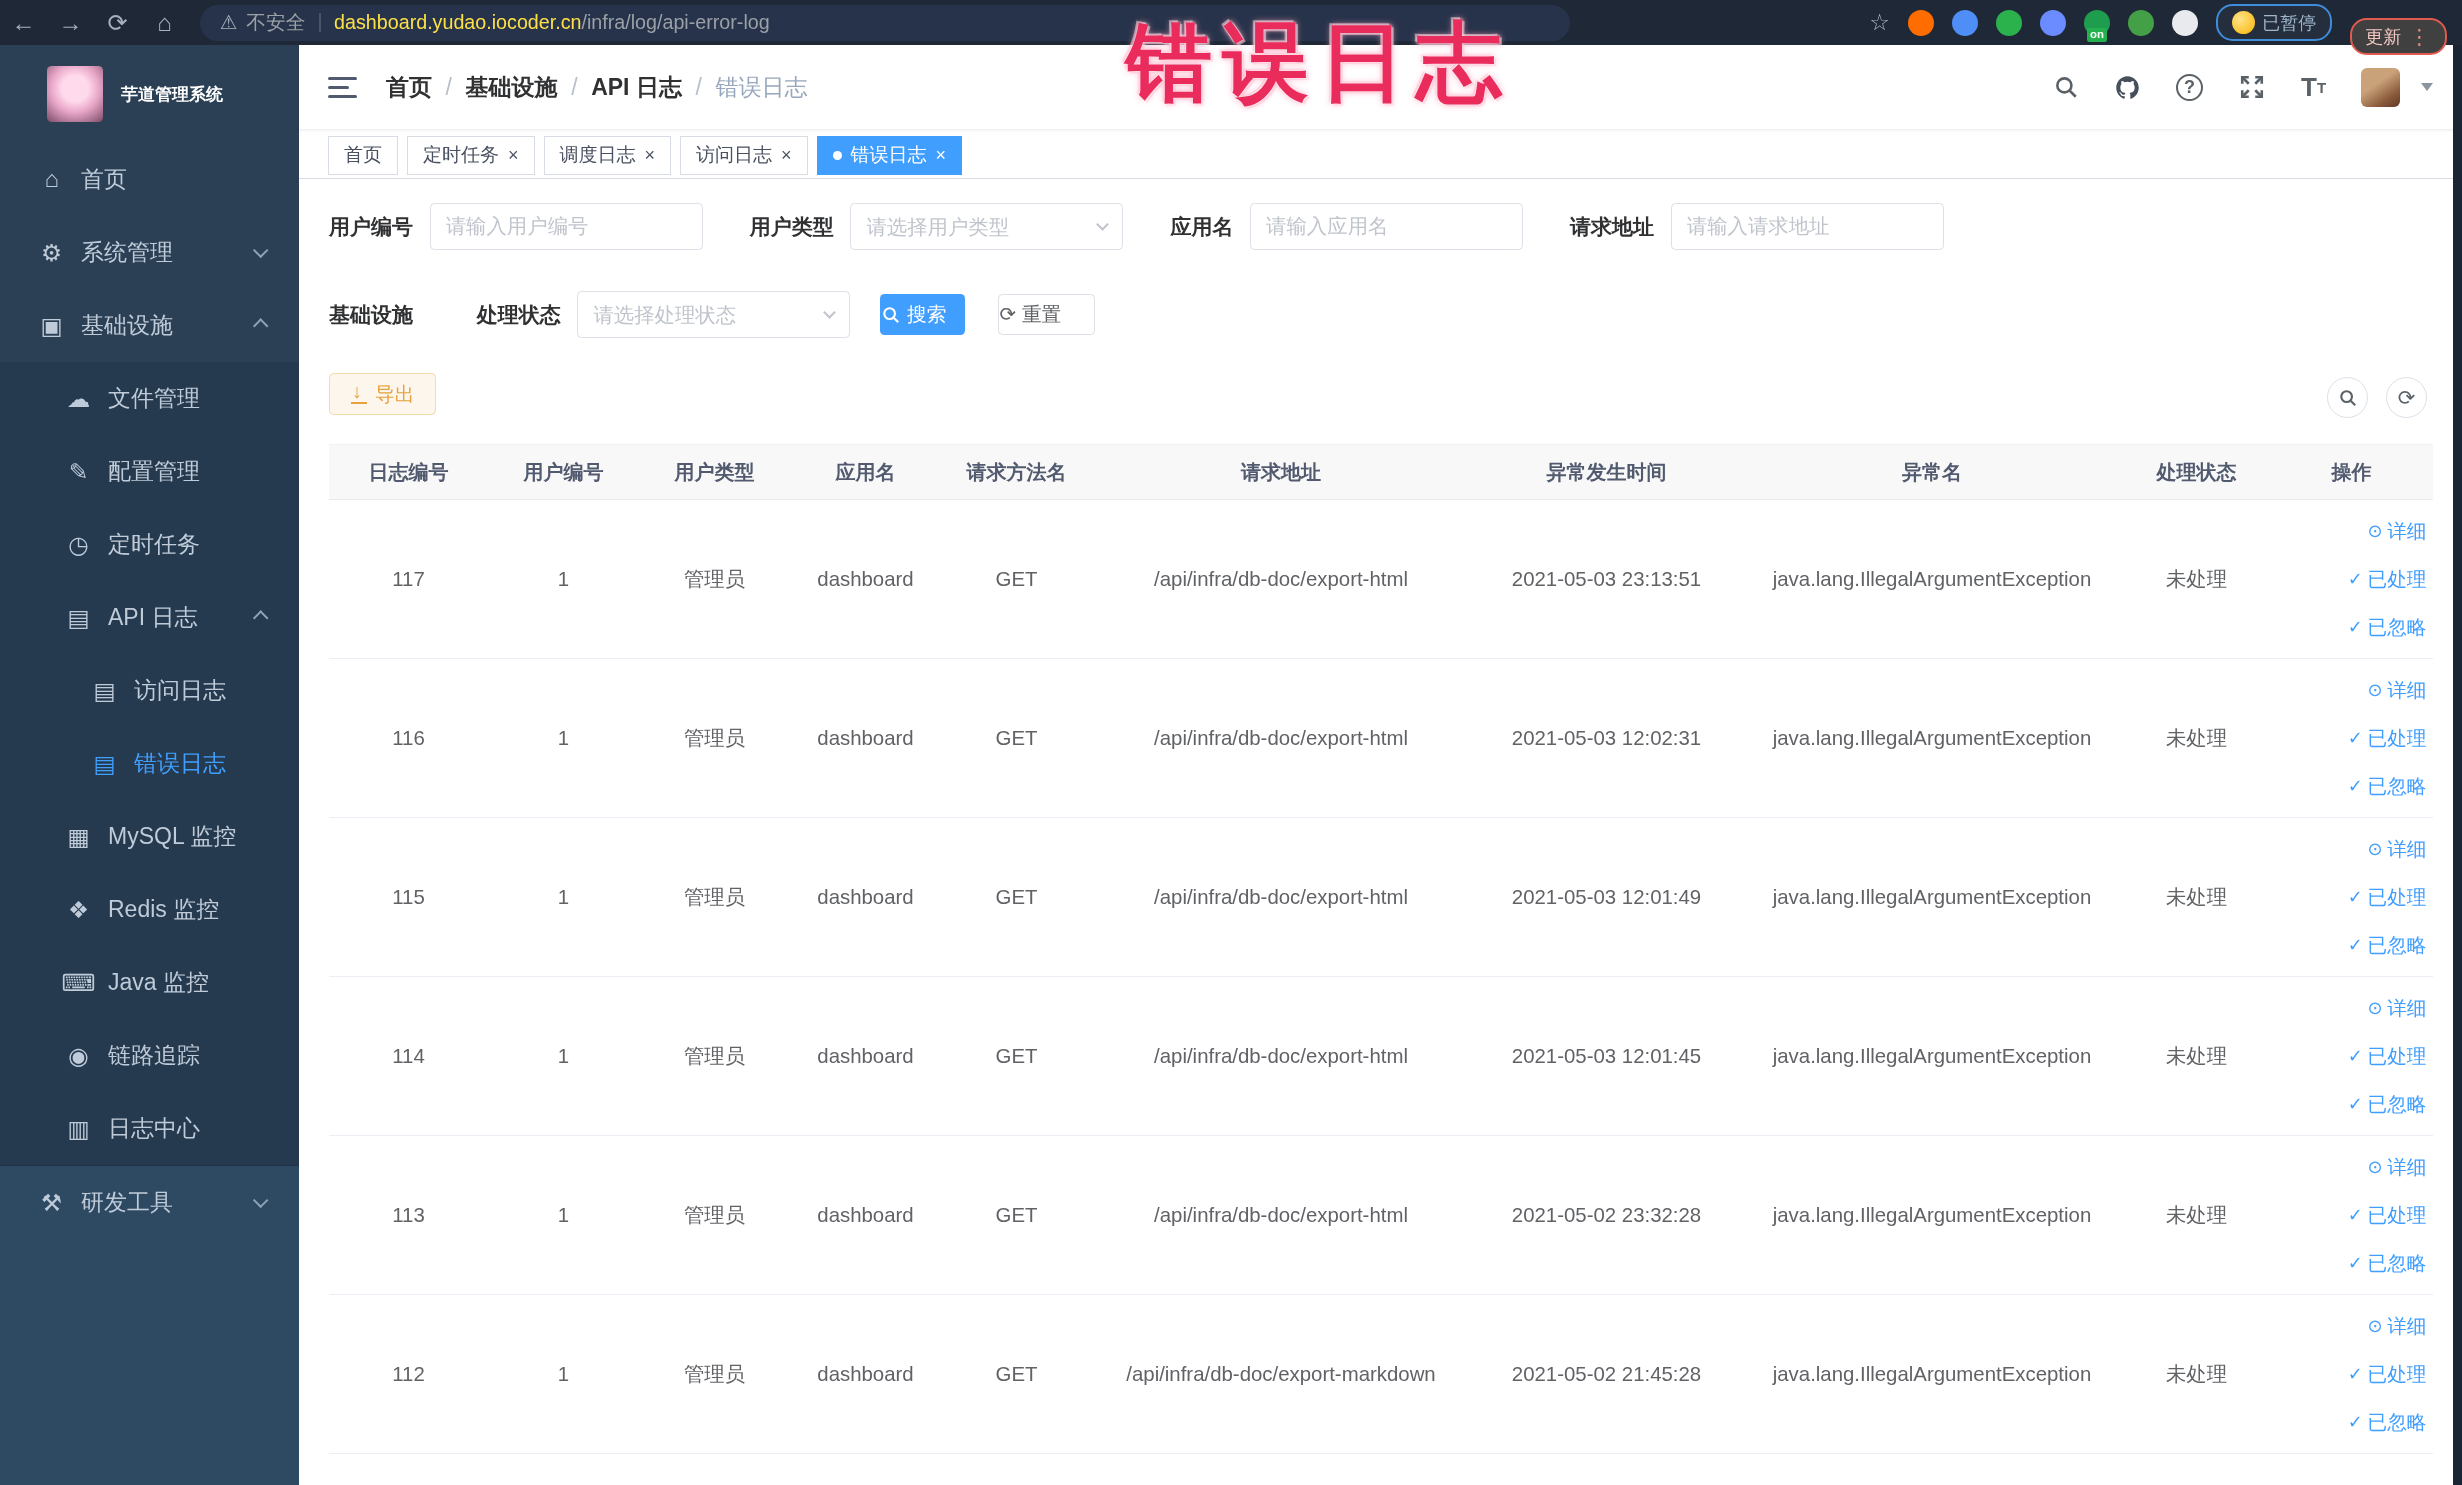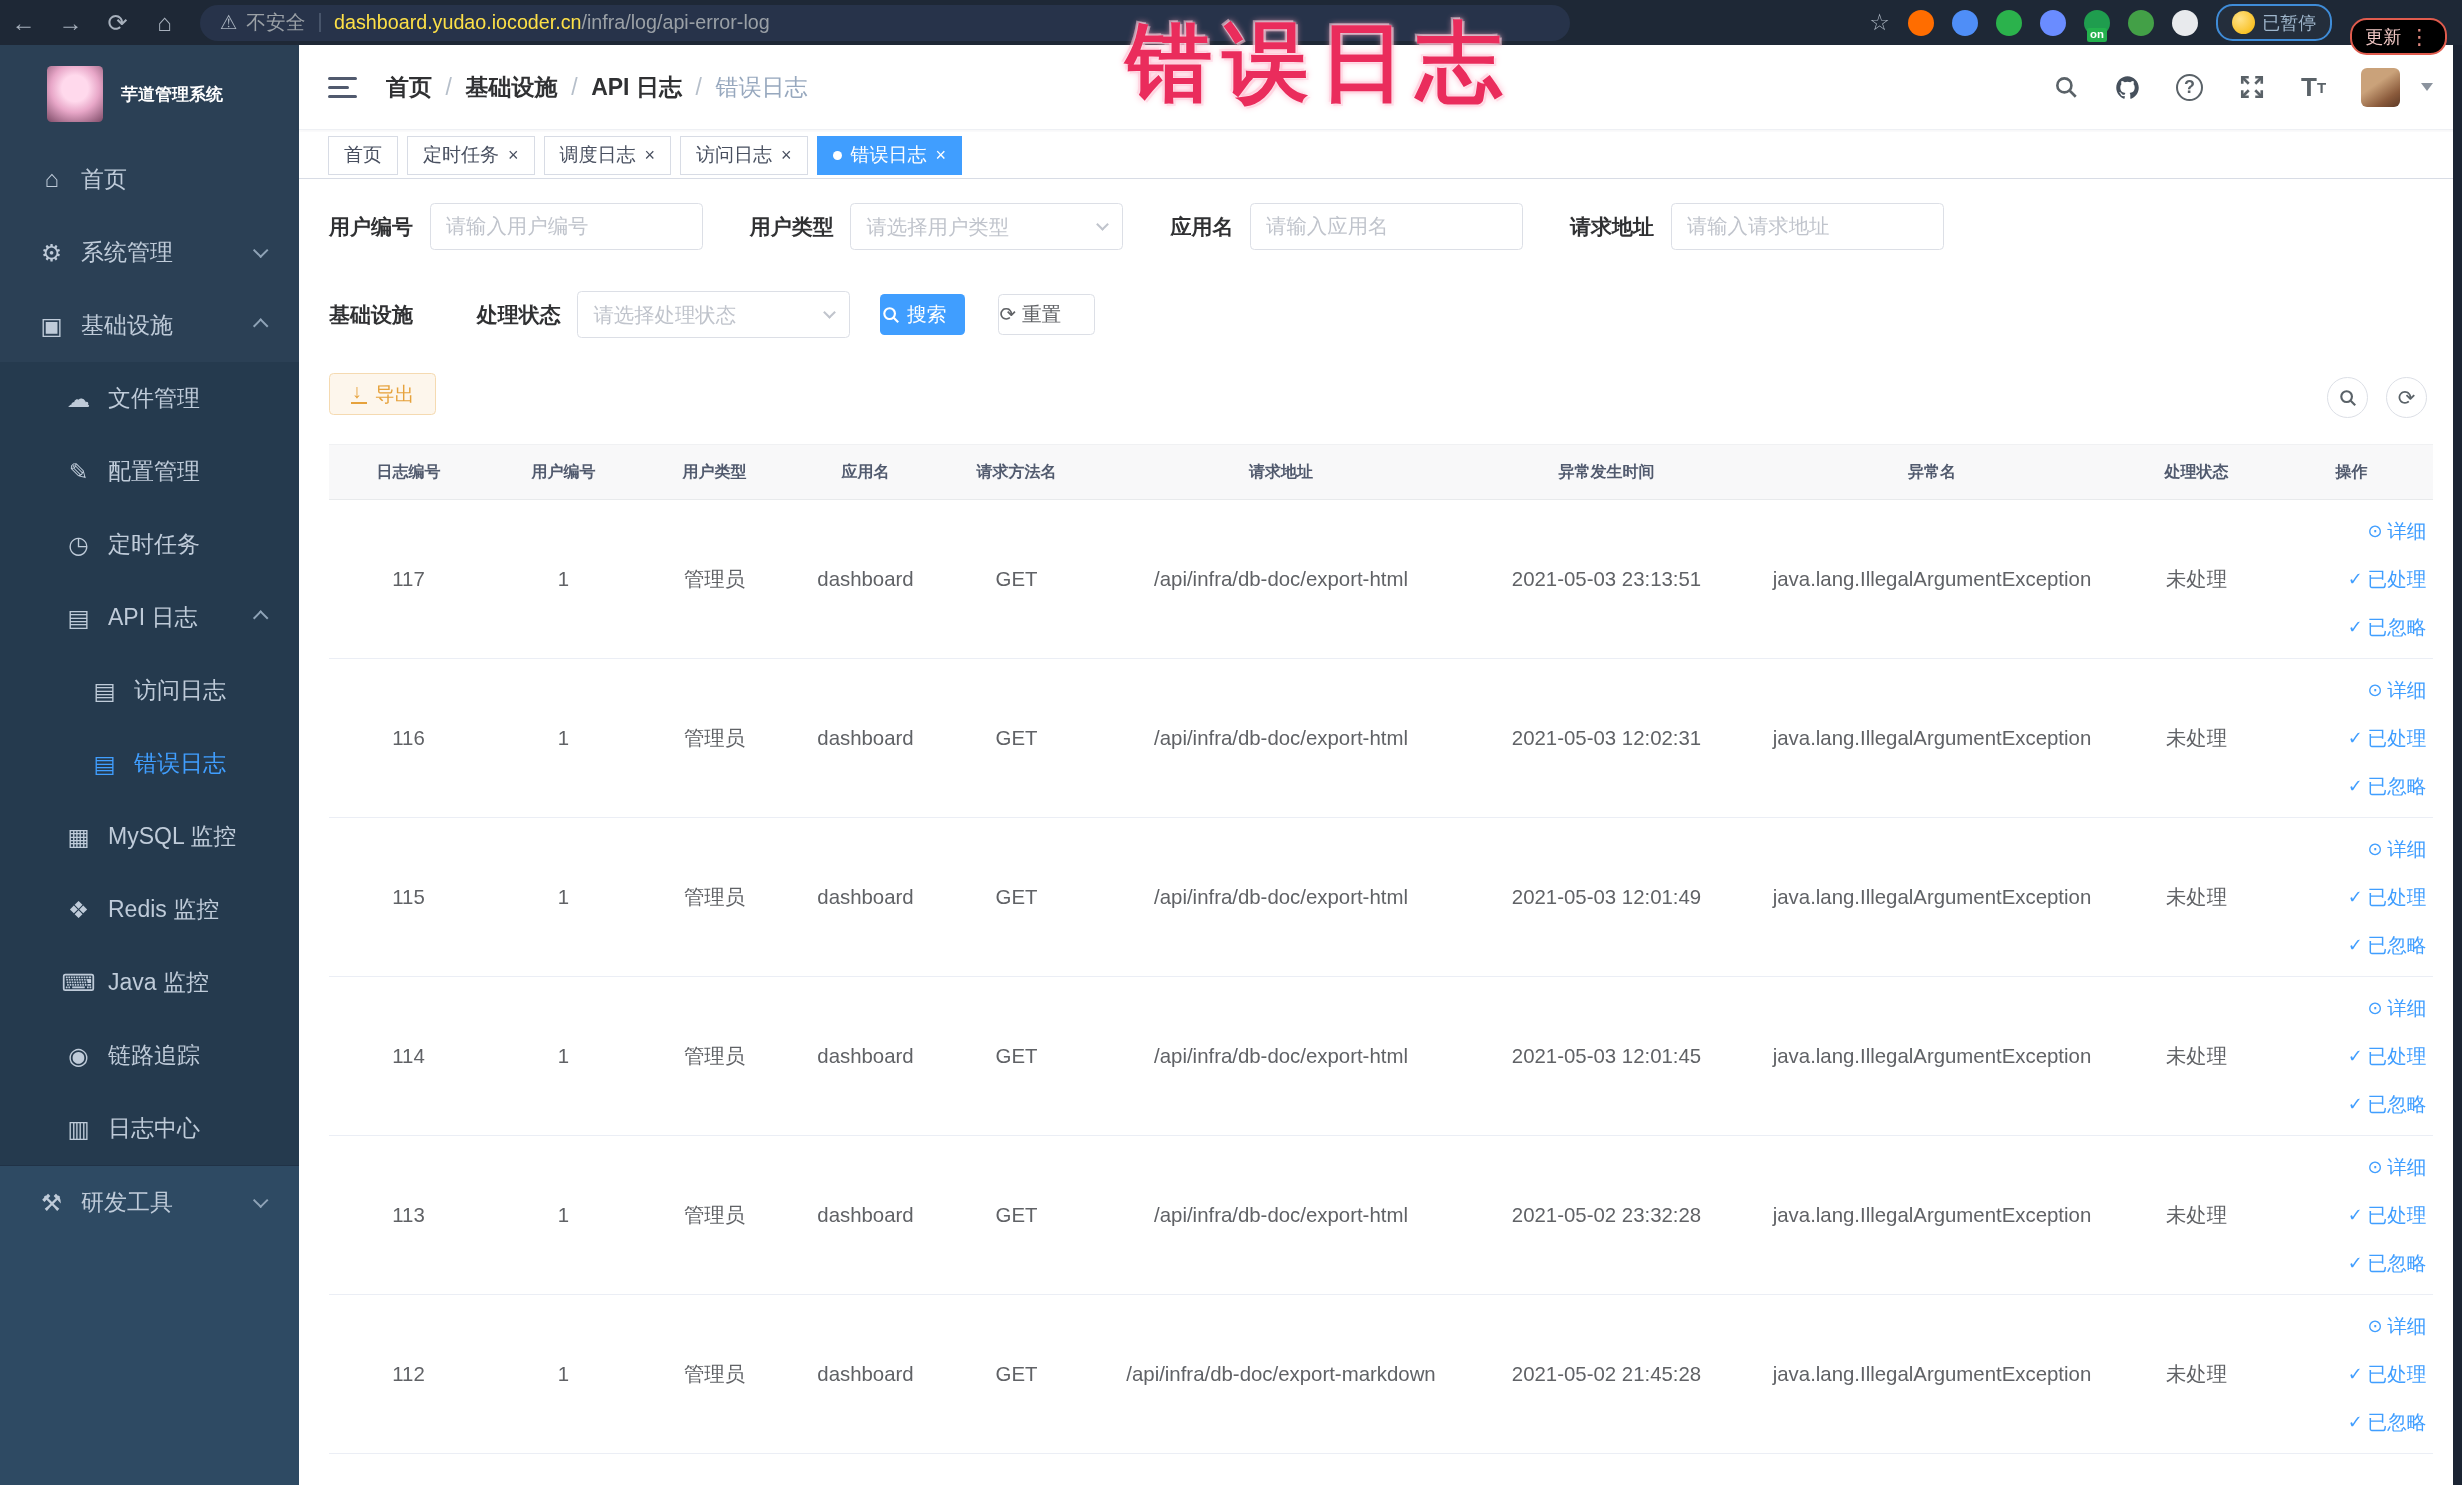--- a/index.html
+++ b/index.html
@@ -13,21 +13,21 @@
   .url-pill .warn{font-size:19.7px;margin-right:9px;color:#aab4c0;}
   .url-pill .sep-v{width:1.5px;height:19.7px;background:#47546a;margin:0 13.6px;}
   .url-domain{color:#fde047;font-weight:400;}
   .url-path{color:#9aa0a6;}
   .chrome-right{display:flex;align-items:center;margin-left:auto;gap:18px;padding-right:15px;}
   .star{color:#aab4c0;font-size:23px;}
   .ext-dot{width:26px;height:26px;border-radius:50%;position:relative;flex:0 0 auto;}
   .ext-badge{position:absolute;bottom:-6px;left:3px;background:#23b14d;color:#fff;font-size:11.4px;line-height:13.6px;padding:0 3px;border-radius:2.3px;font-weight:700;}
   .pill{height:37px;border-radius:16.7px;display:flex;align-items:center;gap:7.6px;padding:0 13.6px;font-size:18px;flex:0 0 auto;}
   .pill-paused{border:2.3px solid #3f8cd8;background:#242e3c;color:#9fb6cc;}
-  .pill-update{border:2.3px solid #e05b4d;background:#000000;color:#f1c7c4;margin-top:28px;}
+  .pill-update{border:2.3px solid #e05b4d;background:#404040;color:#f1c7c4;margin-top:28px;}
   .emoji-face{width:23px;height:23px;border-radius:50%;background:radial-gradient(circle at 35% 35%,#ffe38a,#f7b500);}
   .kebab{color:#e0897f;font-size:21px;letter-spacing:1.5px;}
 
   
   .sidebar{position:absolute;left:0;top:45px;width:299px;bottom:0;background:#2b4055;display:flex;flex-direction:column;z-index:2;}
   .logo-row{height:98px;display:flex;align-items:center;padding-left:47px;flex:0 0 auto;}
   .logo-img{width:56px;height:56px;border-radius:4.5px;background:radial-gradient(circle at 50% 40%,#ffd9ec 0 30%,#e8a7c8 55%,#7c4a66 100%);flex:0 0 auto;}
   .logo-title{color:#fff;font-size:17px;font-weight:700;margin-left:18px;white-space:nowrap;}
   .menu-sec{flex:0 0 auto;}
   .menu-sub{background:#253a4e;}
@@ -93,21 +93,21 @@
   .btn-export{position:absolute;top:194px;left:30px;width:107px;height:42px;background:#fdf6ec;border:1.5px solid #f5dab1;color:#e6a23c;border-radius:4.5px;display:flex;align-items:center;justify-content:center;gap:7.6px;font-size:19.7px;cursor:pointer;}
   .dl-ic{position:relative;width:16.7px;height:19.7px;}
   .dl-ic:before{content:"↓";position:absolute;top:-4.5px;left:1.5px;font-size:19.7px;}
   .dl-ic:after{content:"";position:absolute;bottom:0;left:0;width:16.7px;height:2.3px;background:#e6a23c;}
   .mini-circles{position:absolute;top:198px;right:35px;display:flex;gap:18px;}
   .circle-btn{width:41px;height:41px;border-radius:50%;border:1.5px solid #dcdfe6;background:#fff;display:flex;align-items:center;justify-content:center;color:#5a6268;cursor:pointer;font-size:21px;}
 
   
   .tbl{position:absolute;top:265px;left:30px;width:2104px;}
   .thead{display:flex;height:56px;align-items:center;background:#f8f8f9;border-bottom:1.5px solid #e8eaec;border-top:1.5px solid #f0f1f3;}
-  .th{font-size:16px;font-weight:700;color:#515a6e;text-align:center;white-space:nowrap;overflow:hidden;}
+  .th{font-size:20px;font-weight:700;color:#515a6e;text-align:center;white-space:nowrap;overflow:hidden;}
   .trow{display:flex;min-height:159px;align-items:center;border-bottom:1.5px solid #ebeef5;}
   .td{font-size:20.4px;color:#606266;text-align:center;white-space:nowrap;overflow:hidden;}
   .c1{width:159px;}.c2{width:151px;}.c3{width:151px;}.c4{width:151px;}.c5{width:151px;}
   .c6{width:378px;}.c7{width:273px;}.c8{width:378px;}.c9{width:151px;}.c10{width:159px;}
   .actions{display:flex;flex-direction:column;align-items:flex-end;justify-content:center;gap:21px;padding-right:4.5px;}
   .alink{color:#409eff;font-size:19.7px;display:flex;align-items:center;gap:4.5px;cursor:pointer;white-space:nowrap;}
   .alink .aic{font-size:18px;}
 
   
   .right-edge{position:absolute;right:0;top:45px;width:9px;bottom:0;background:#1b2433;z-index:6;}

